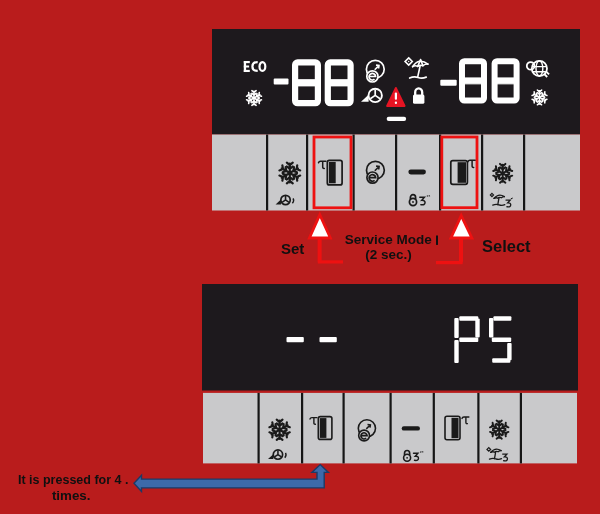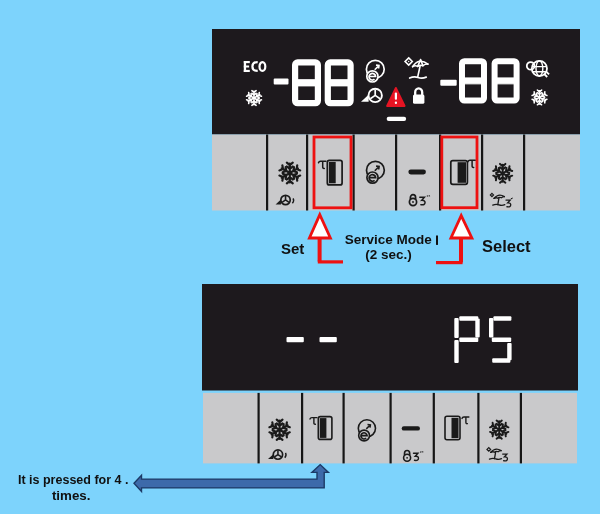--- a/index.html
+++ b/index.html
@@ -1,16 +1,16 @@
 <!DOCTYPE html>
 <html><head>
 <meta charset="utf-8">
 <style>
   html,body{margin:0;padding:0;background:#fff;}
-  .page{position:relative;width:600px;height:514px;background:#7dd3fc;overflow:hidden;
+  .page{position:relative;width:600px;height:514px;background:#b91c1c;overflow:hidden;
         font-family:"Liberation Sans", sans-serif;}
   svg text{font-family:"Liberation Sans", sans-serif;}
 </style>
 </head>
 <body>
 <div class="page">
 <svg width="600" height="514" viewBox="0 0 600 514">
 <defs>
 
   <g id="sp">

